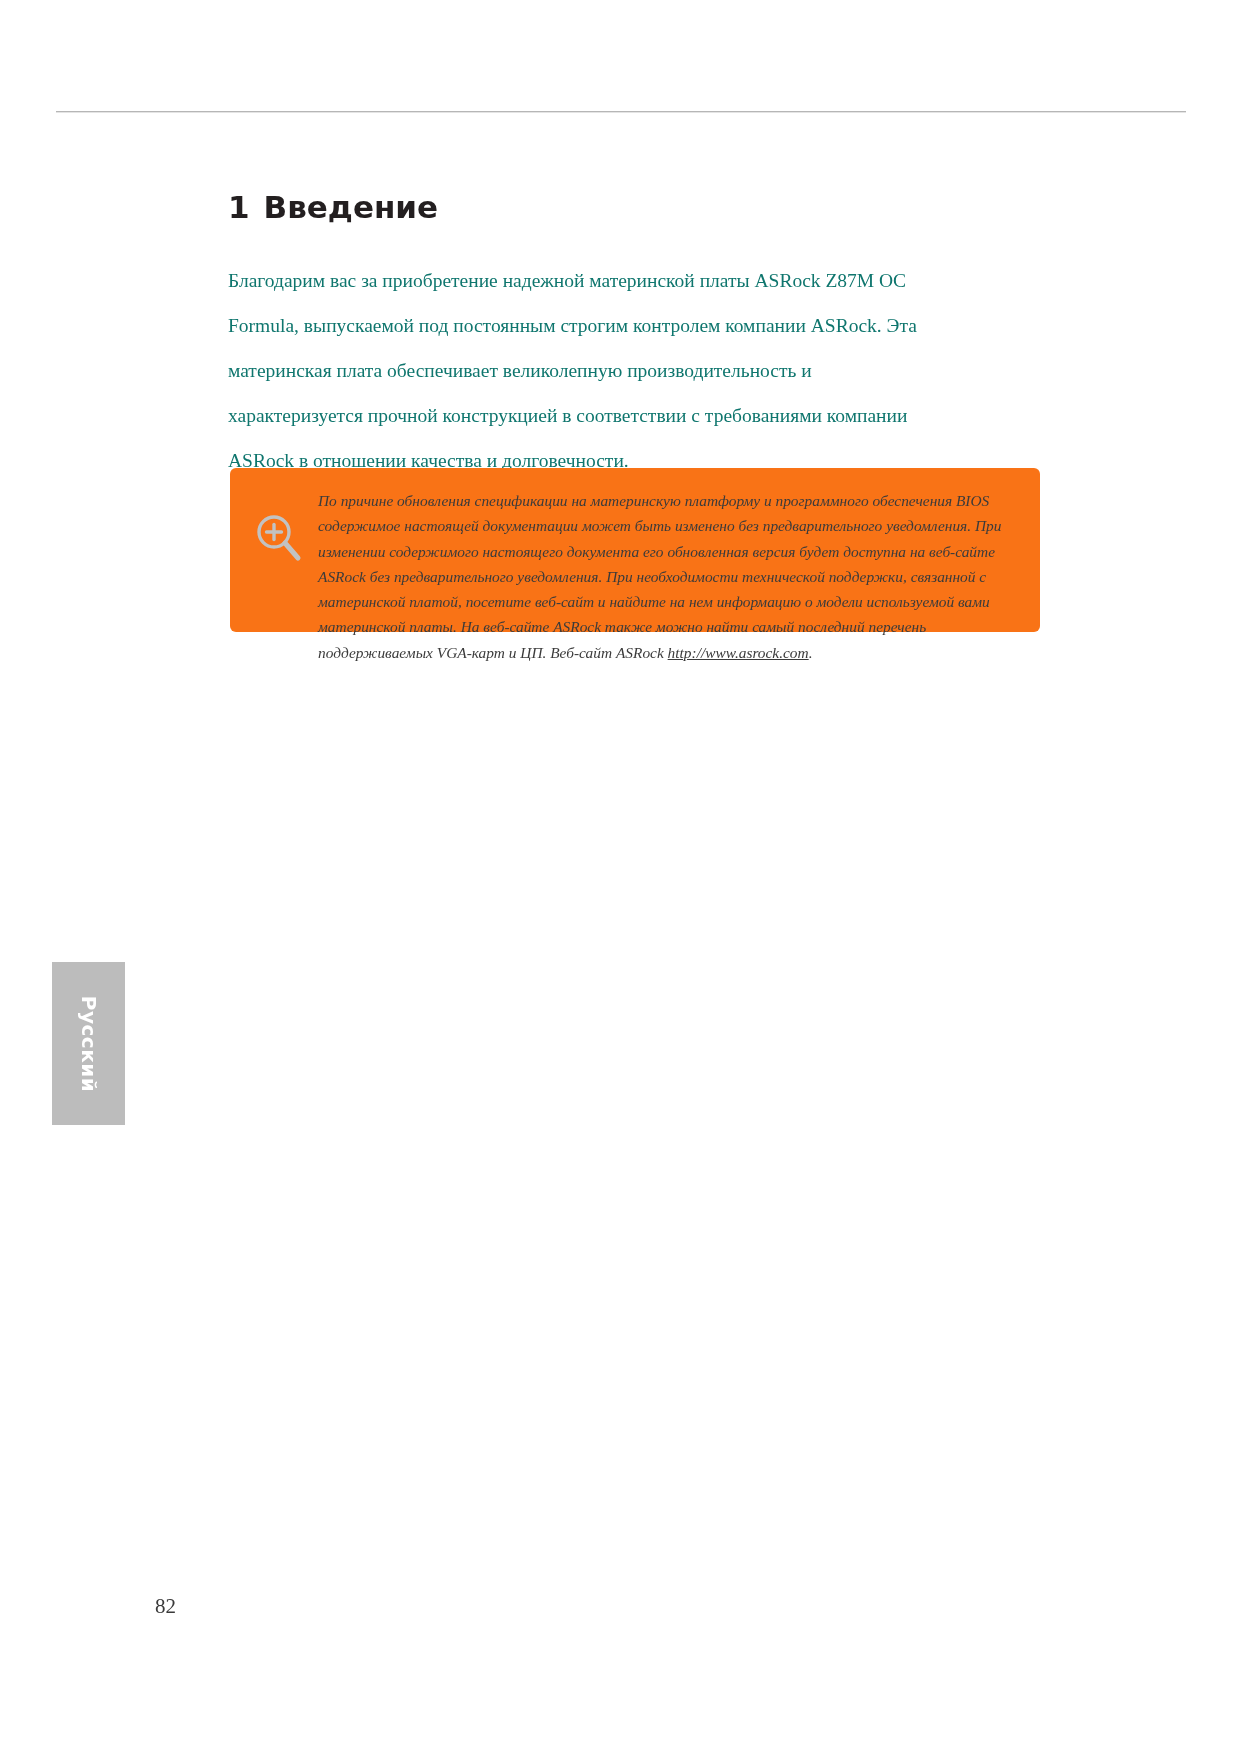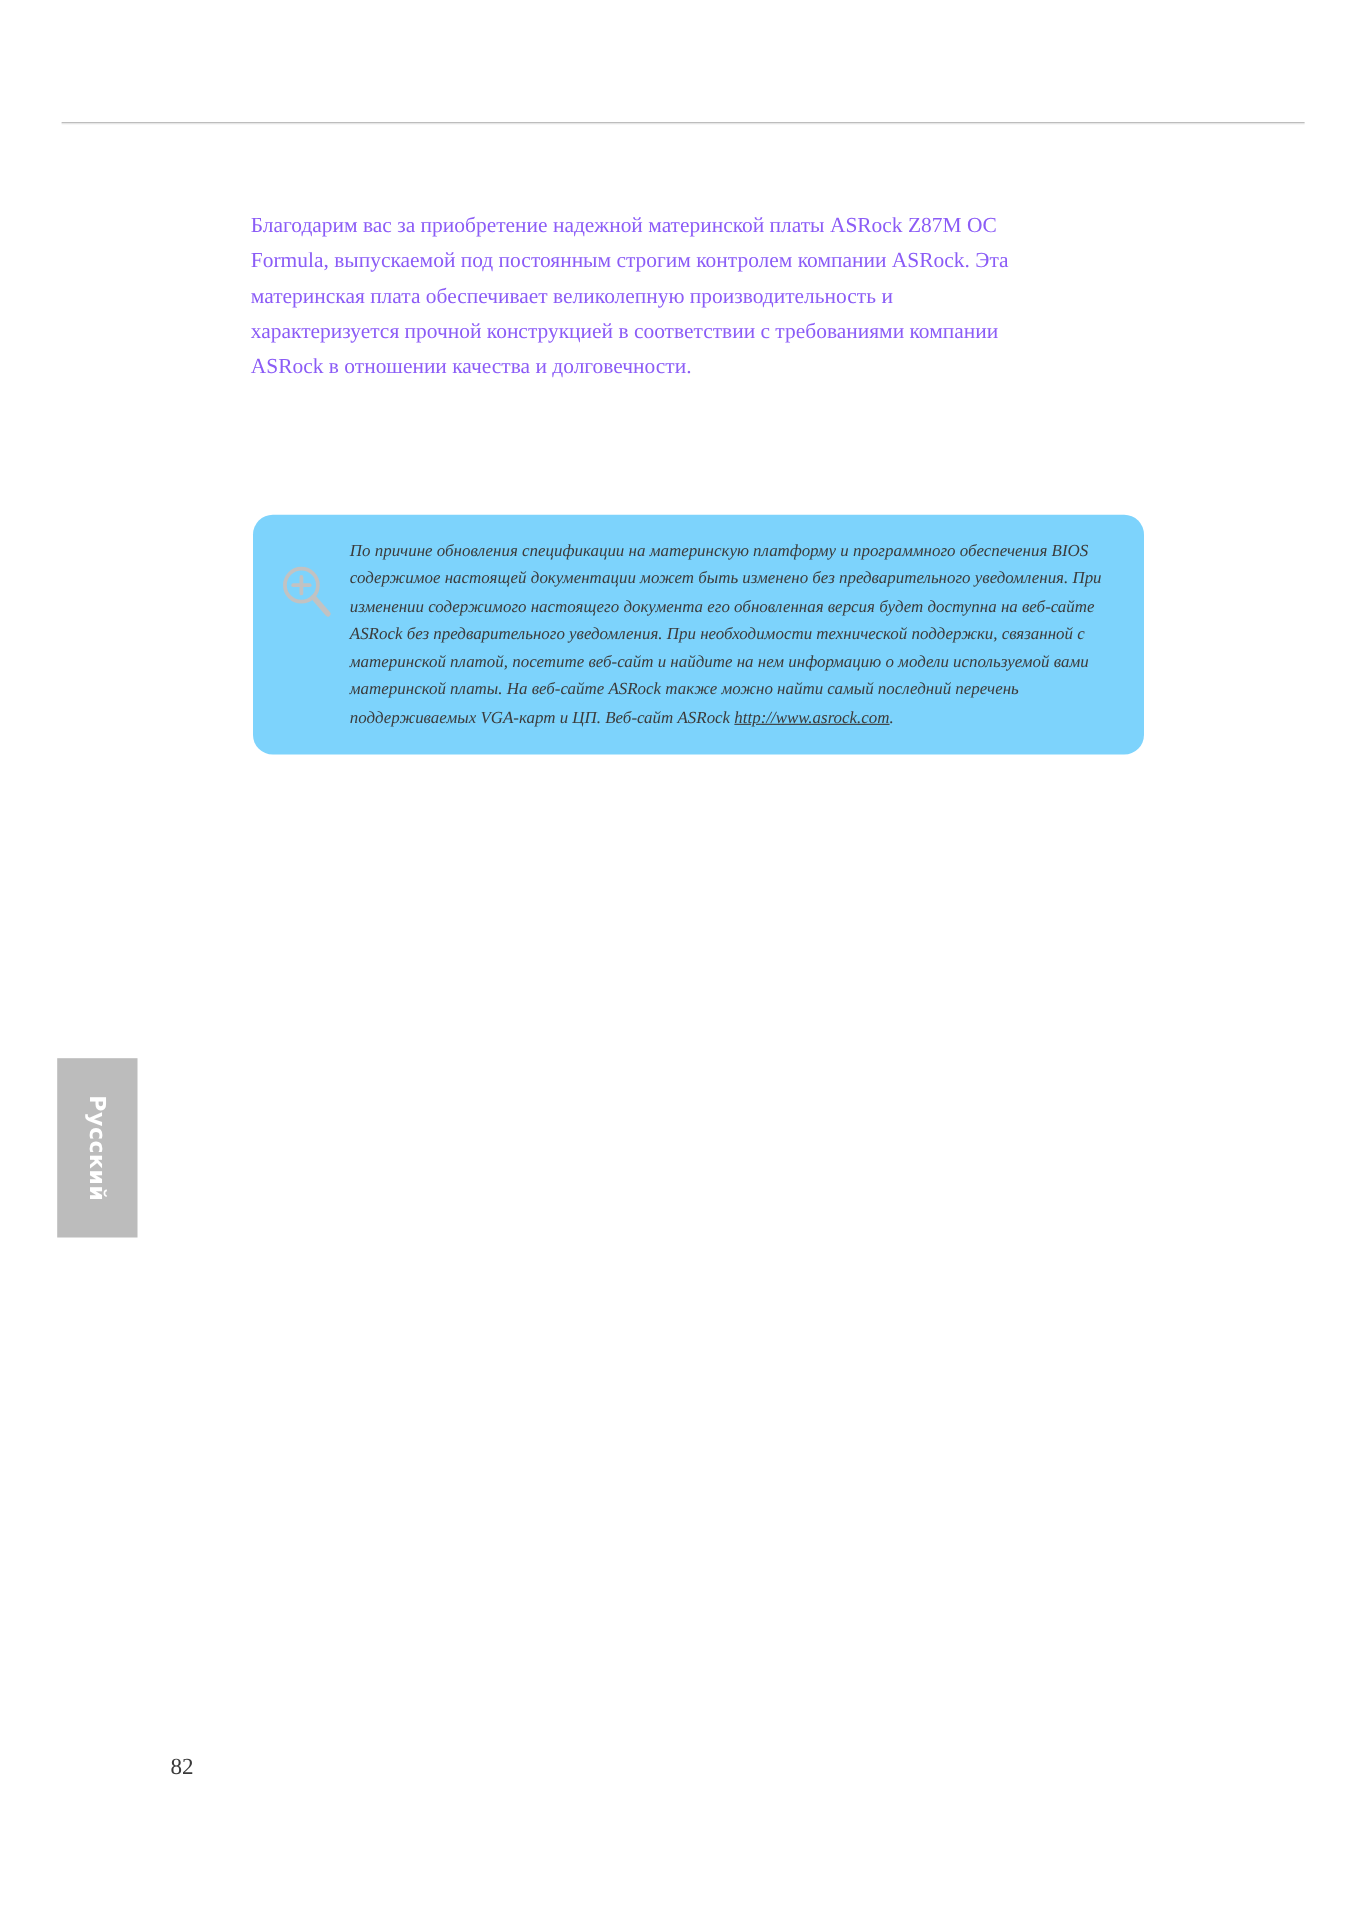--- a/index.html
+++ b/index.html
@@ -58,35 +58,35 @@
     line-height: 1.1;
   }
   h1.chapter-title .num {
     margin-right: 14px;
   }
 
   p.intro {
     margin: 0;
     font-family: "Liberation Serif", "DejaVu Serif", serif;
     font-size: 19.5px;
-    line-height: 32px;
-    color: #8b5cf6;
+    line-height: 45px;
+    color: #0f766e;
     text-align: left;
     width: 700px;
   }
 
   
   .note-box {
     position: absolute;
     left: 230px;
     top: 468px;
     width: 810px;
-    height: 218px;
-    background: #7dd3fc;
-    border-radius: 18px;
+    height: 164px;
+    background: #f97316;
+    border-radius: 6px;
   }
   .note-icon {
     position: absolute;
     left: 22px;
     top: 42px;
     width: 54px;
     height: 54px;
   }
   .note-icon svg {
     display: block;
@@ -155,20 +155,23 @@
   }
 </style>
 </head>
 <body>
 
 <div class="page">
 
   <div class="top-rule"></div>
 
   <div class="content">
+    <h1 class="chapter-title">
+      <span class="num">1</span><span>Введение</span>
+    </h1>
     <p class="intro">Благодарим вас за приобретение надежной материнской платы ASRock Z87M OC Formula, выпускаемой под постоянным строгим контролем компании ASRock. Эта материнская плата обеспечивает великолепную производительность и характеризуется прочной конструкцией в соответствии с требованиями компании ASRock в отношении качества и долговечности.</p>
   </div>
 
   <div class="note-box">
     <span class="note-icon">
       <svg width="54" height="54" viewBox="0 0 54 54" aria-hidden="true">
         <circle cx="22" cy="22" r="15" fill="none" stroke="#c2c2c2" stroke-width="3.4"></circle>
         <line x1="22" y1="14.5" x2="22" y2="29.5" stroke="#c2c2c2" stroke-width="3.4" stroke-linecap="round"></line>
         <line x1="14.5" y1="22" x2="29.5" y2="22" stroke="#c2c2c2" stroke-width="3.4" stroke-linecap="round"></line>
         <line x1="33" y1="33" x2="46" y2="48" stroke="#c2c2c2" stroke-width="5" stroke-linecap="round"></line>

